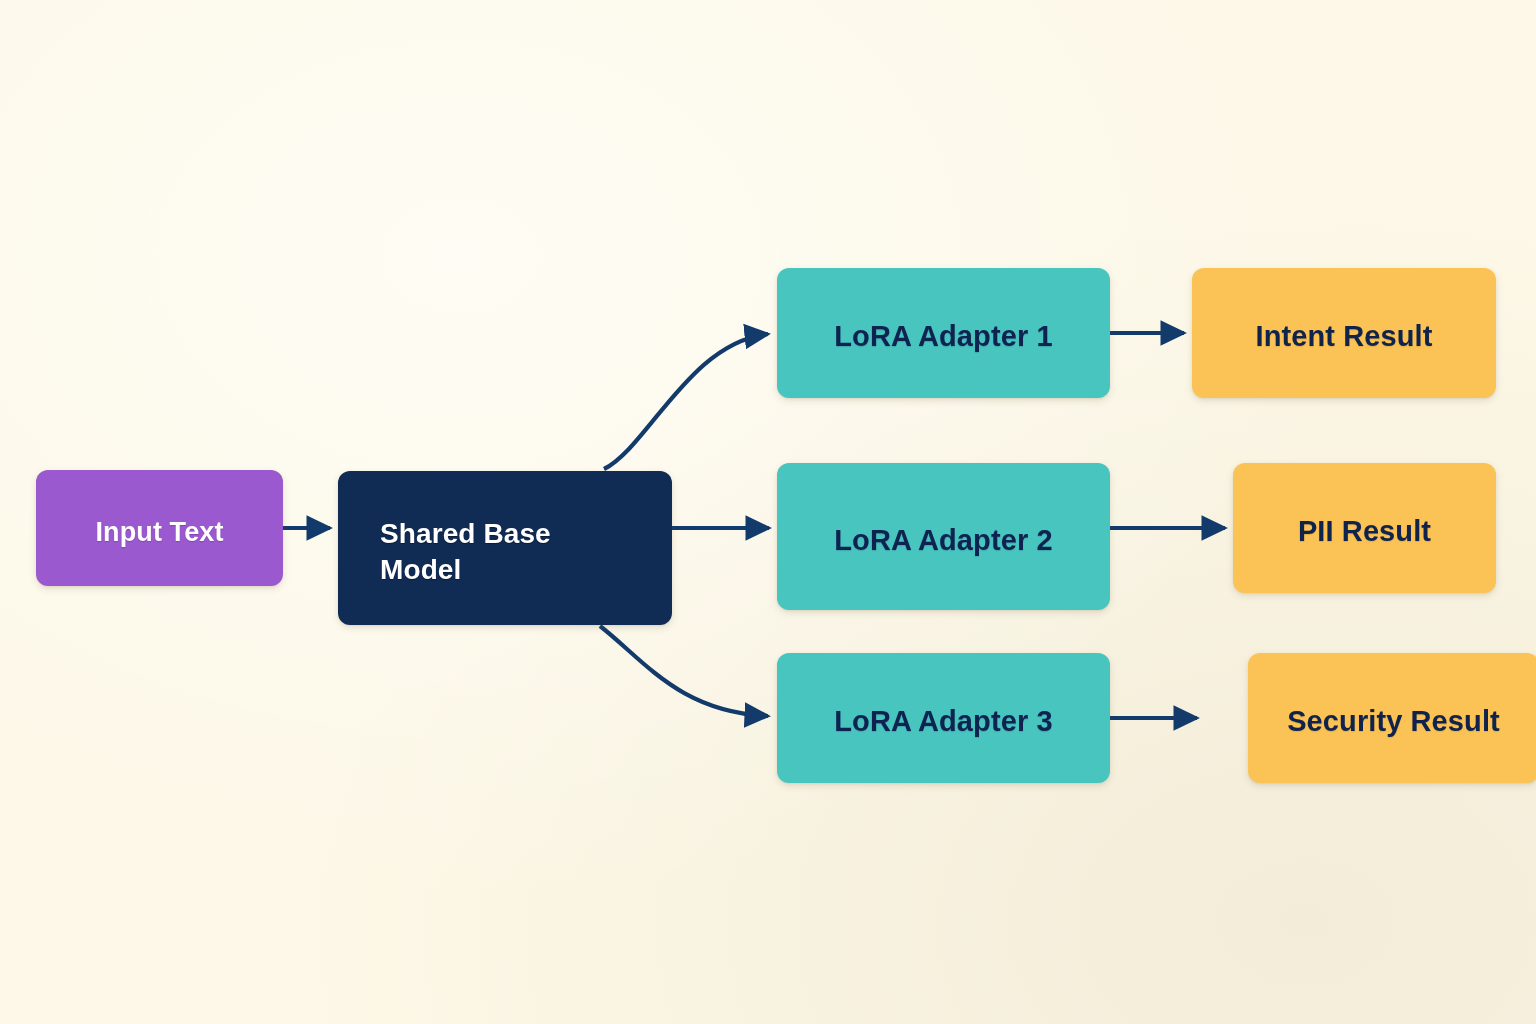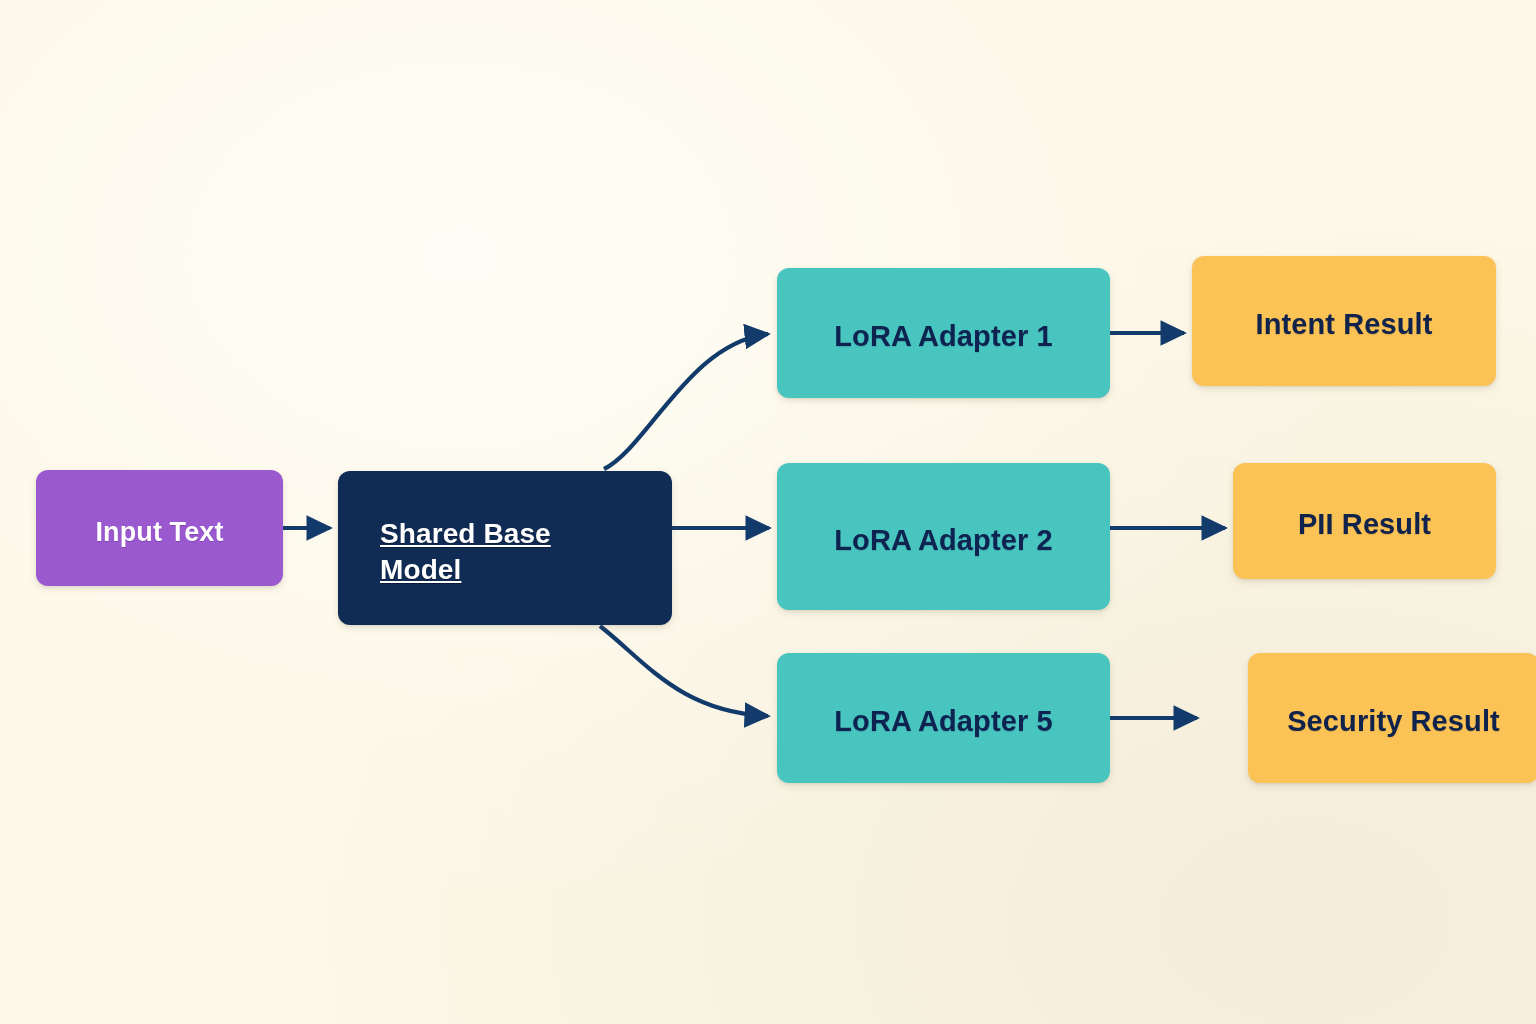--- a/index.html
+++ b/index.html
@@ -67,21 +67,20 @@
   
   .node-base {
     background: #102B54;
     justify-content: flex-start;
     padding-left: 42px;
   }
   .node-base .node-label {
     color: #FFFFFF;
     font-size: 28px;
     text-shadow: 0 1px 1px rgba(0,0,0,0.35);
-    text-decoration: underline;
   }
   
   .node-adapter {
     background: #49C5C0;
     justify-content: center;
   }
   .node-adapter .node-label {
     color: #0E2350;
     font-size: 29px;
     text-shadow: 0 1px 1px rgba(10,45,80,0.18);
@@ -130,28 +129,28 @@
 
   <div class="node node-adapter" style="left:777px; top:268px; width:333px; height:130px;">
     <span class="node-label">LoRA Adapter 1</span>
   </div>
 
   <div class="node node-adapter" style="left:777px; top:463px; width:333px; height:147px;">
     <span class="node-label">LoRA Adapter 2</span>
   </div>
 
   <div class="node node-adapter" style="left:777px; top:653px; width:333px; height:130px;">
-    <span class="node-label">LoRA Adapter 5</span>
+    <span class="node-label">LoRA Adapter 3</span>
   </div>
 
-  <div class="node node-result" style="left:1192px; top:256px; width:304px; height:130px;">
+  <div class="node node-result" style="left:1192px; top:268px; width:304px; height:130px;">
     <span class="node-label">Intent Result</span>
   </div>
 
-  <div class="node node-result" style="left:1233px; top:463px; width:263px; height:116px;">
+  <div class="node node-result" style="left:1233px; top:463px; width:263px; height:130px;">
     <span class="node-label">PII Result</span>
   </div>
 
   <div class="node node-result" style="left:1248px; top:653px; width:291px; height:130px;">
     <span class="node-label">Security Result</span>
   </div>
 
 </div>
 
 </body></html>

